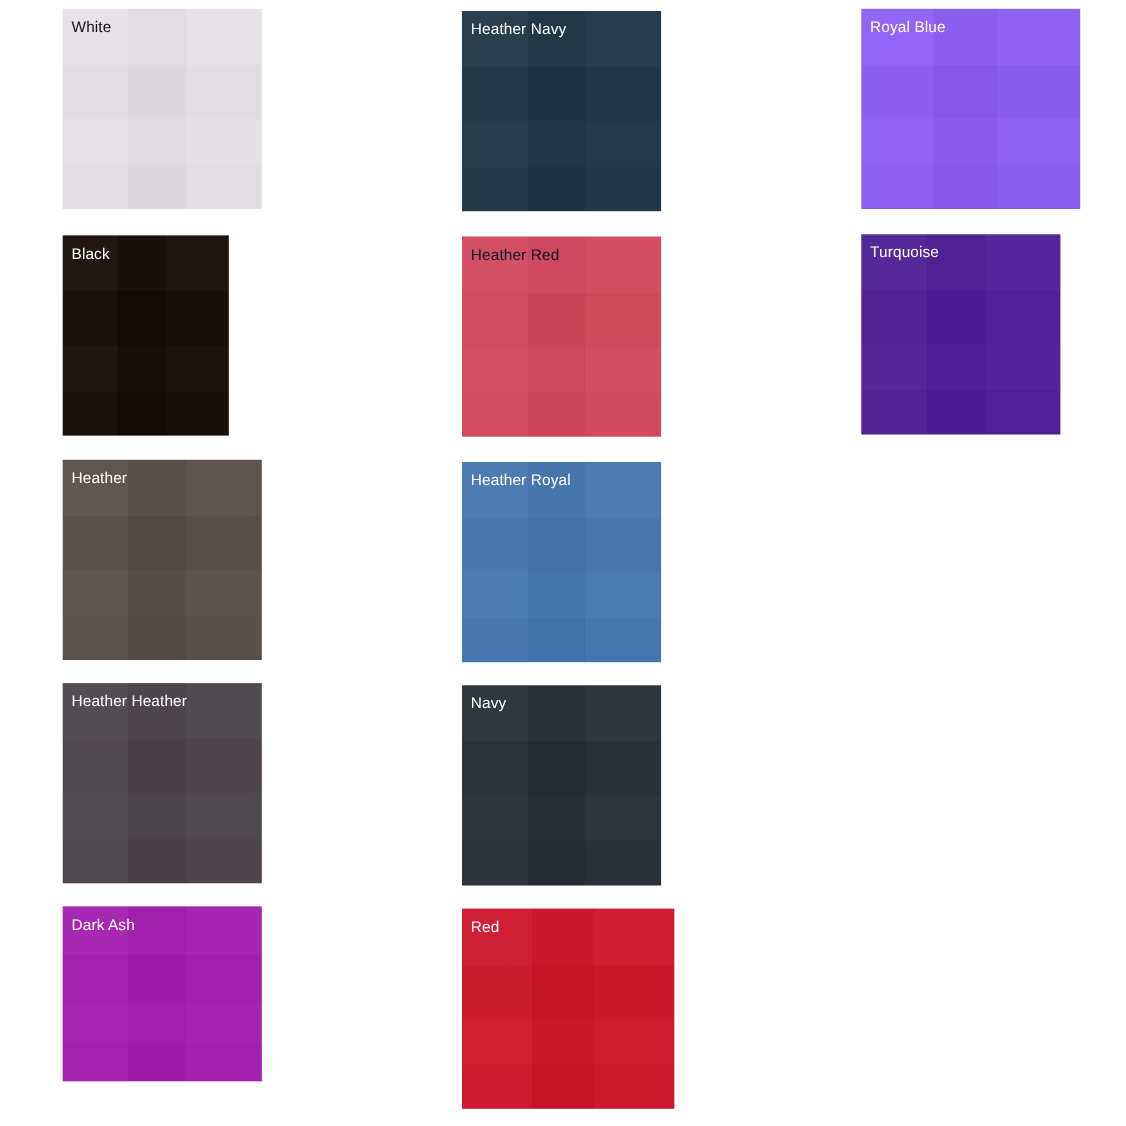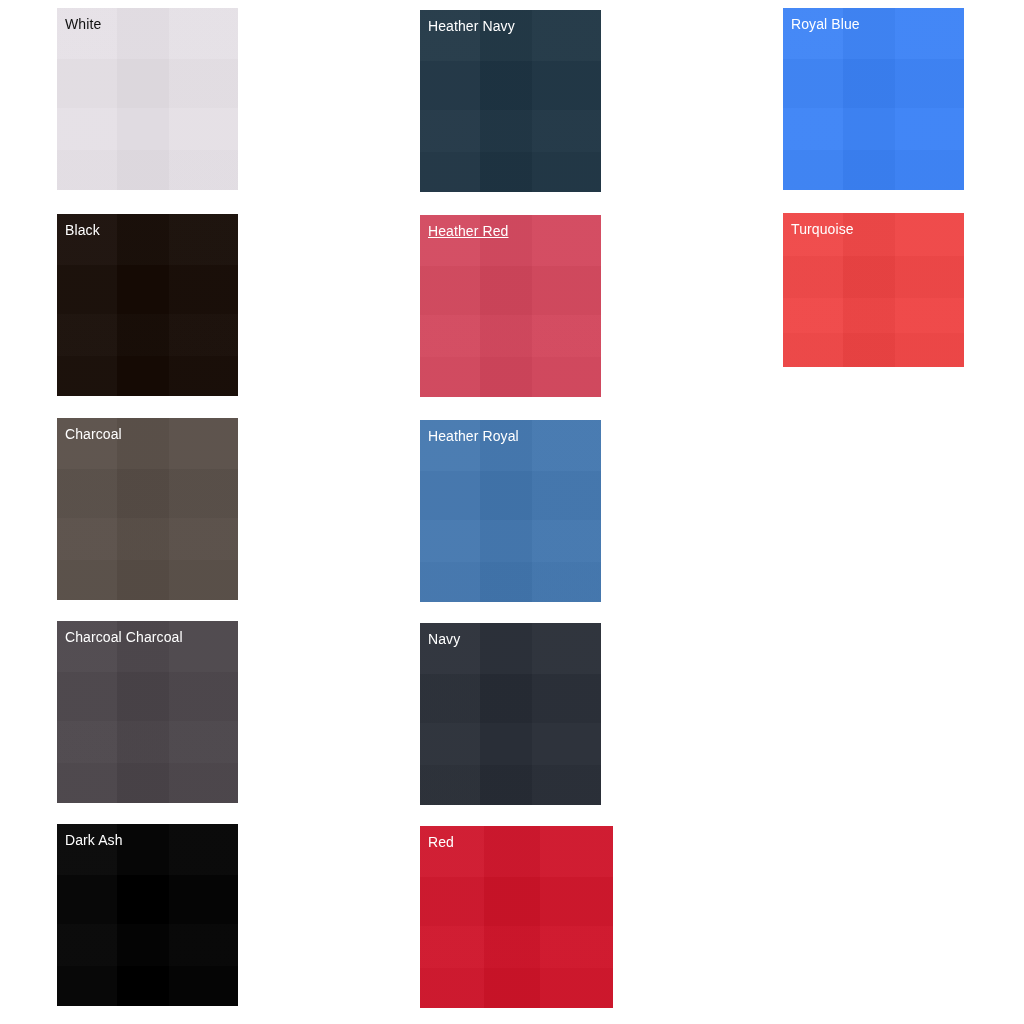--- a/index.html
+++ b/index.html
@@ -57,53 +57,53 @@
 
 <div id="swatch-board">
     <div class="swatch" style="left: 57px; top: 8px; width: 181px; height: 182px; background: rgb(229, 224, 230);">
       <div class="texture"></div>
       <div class="label" style="color: rgb(17, 17, 17);">White</div>
     </div>
     <div class="swatch" style="left: 420px; top: 10px; width: 181px; height: 182px; background: rgb(30, 52, 67);">
       <div class="texture"></div>
       <div class="label" style="color: rgb(255, 255, 255);">Heather Navy</div>
     </div>
-    <div class="swatch" style="left: 783px; top: 8px; width: 181px; height: 182px; background: #3b82f6;">
+    <div class="swatch" style="left: 783px; top: 8px; width: 199px; height: 182px; background: #8b5cf6;">
       <div class="texture"></div>
       <div class="label" style="color: rgb(255, 255, 255);">Royal Blue</div>
     </div>
-    <div class="swatch" style="left: 57px; top: 214px; width: 181px; height: 182px; background: rgb(21, 10, 4);">
+    <div class="swatch" style="left: 57px; top: 214px; width: 151px; height: 182px; background: rgb(21, 10, 4);">
       <div class="texture"></div>
       <div class="label" style="color: rgb(255, 255, 255);">Black</div>
     </div>
     <div class="swatch" style="left: 420px; top: 215px; width: 181px; height: 182px; background: rgb(210, 70, 92);">
       <div class="texture"></div>
-      <div class="label" style="color: #ffffff; text-decoration: underline;">Heather Red</div>
+      <div class="label" style="color: #0f172a;">Heather Red</div>
     </div>
-    <div class="swatch" style="left: 783px; top: 213px; width: 181px; height: 154px; background: #ef4444;">
+    <div class="swatch" style="left: 783px; top: 213px; width: 181px; height: 182px; background: #4c1d95;">
       <div class="texture"></div>
       <div class="label" style="color: rgb(255, 255, 255);">Turquoise</div>
     </div>
     <div class="swatch" style="left: 57px; top: 418px; width: 181px; height: 182px; background: rgb(87, 77, 70);">
       <div class="texture"></div>
-      <div class="label" style="color: rgb(255, 255, 255);">Charcoal</div>
+      <div class="label" style="color: rgb(255, 255, 255);">Heather</div>
     </div>
     <div class="swatch" style="left: 420px; top: 420px; width: 181px; height: 182px; background: rgb(66, 118, 174); text-align: right;">
       <div class="texture"></div>
       <div class="label" style="color: rgb(255, 255, 255);">Heather Royal</div>
     </div>
     <div class="swatch" style="left: 57px; top: 621px; width: 181px; height: 182px; background: rgb(74, 68, 73);">
       <div class="texture"></div>
-      <div class="label" style="color: rgb(255, 255, 255);">Charcoal Charcoal</div>
+      <div class="label" style="color: rgb(255, 255, 255);">Heather Heather</div>
     </div>
     <div class="swatch" style="left: 420px; top: 623px; width: 181px; height: 182px; background: rgb(39, 44, 53); text-align: right;">
       <div class="texture"></div>
       <div class="label" style="color: rgb(255, 255, 255);">Navy</div>
     </div>
-    <div class="swatch" style="left: 57px; top: 824px; width: 181px; height: 182px; background: #000000;">
+    <div class="swatch" style="left: 57px; top: 824px; width: 181px; height: 159px; background: #a21caf;">
       <div class="texture"></div>
       <div class="label" style="color: rgb(255, 255, 255);">Dark Ash</div>
     </div>
     <div class="swatch" style="left: 420px; top: 826px; width: 193px; height: 182px; background: rgb(206, 19, 41);">
       <div class="texture"></div>
       <div class="label" style="color: rgb(255, 255, 255);">Red</div>
     </div>
   </div>
 
 </body></html>

